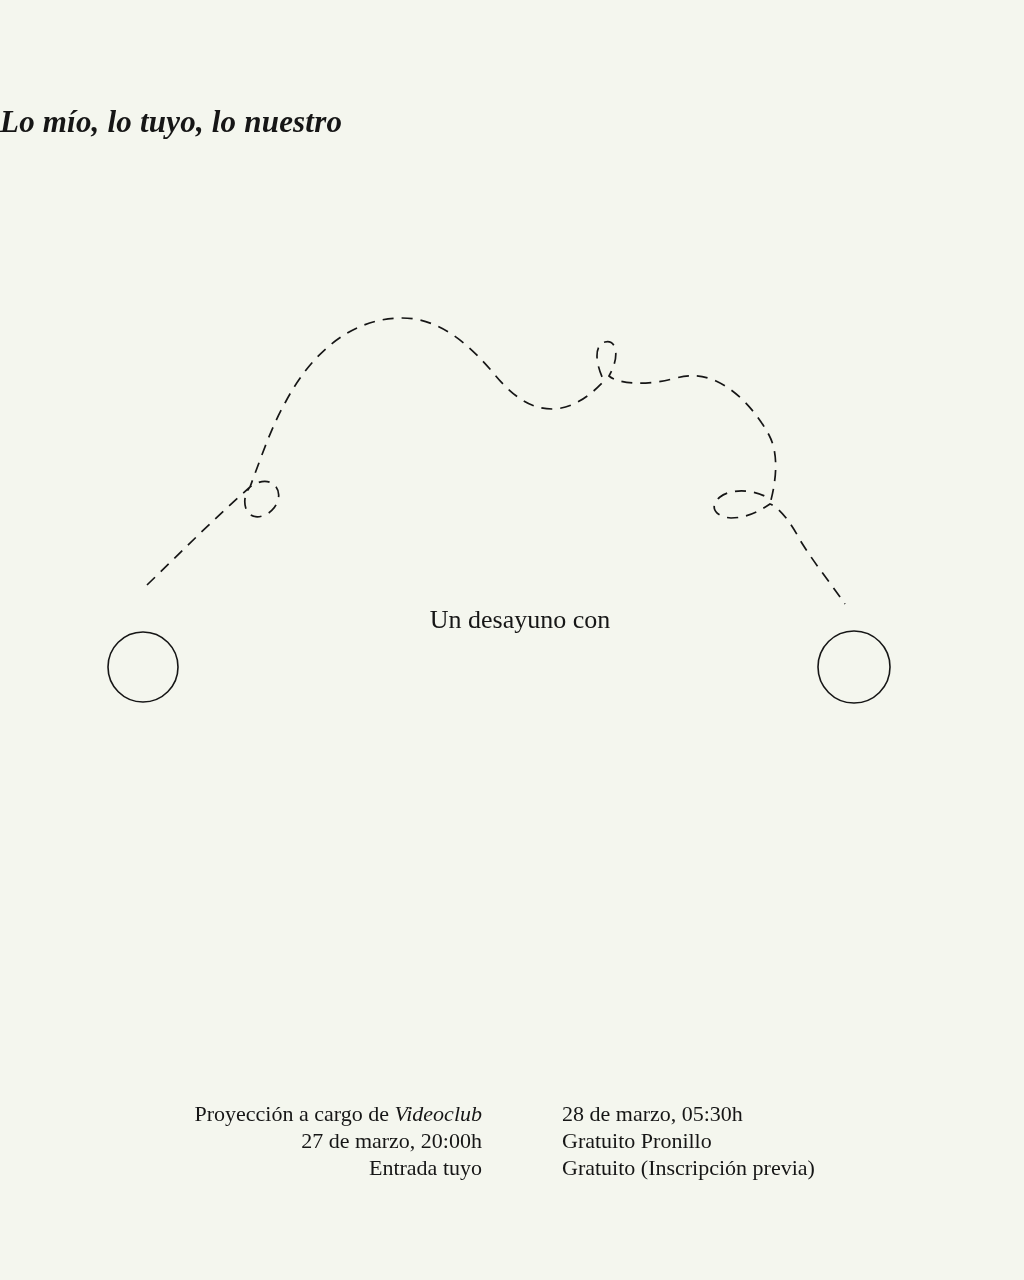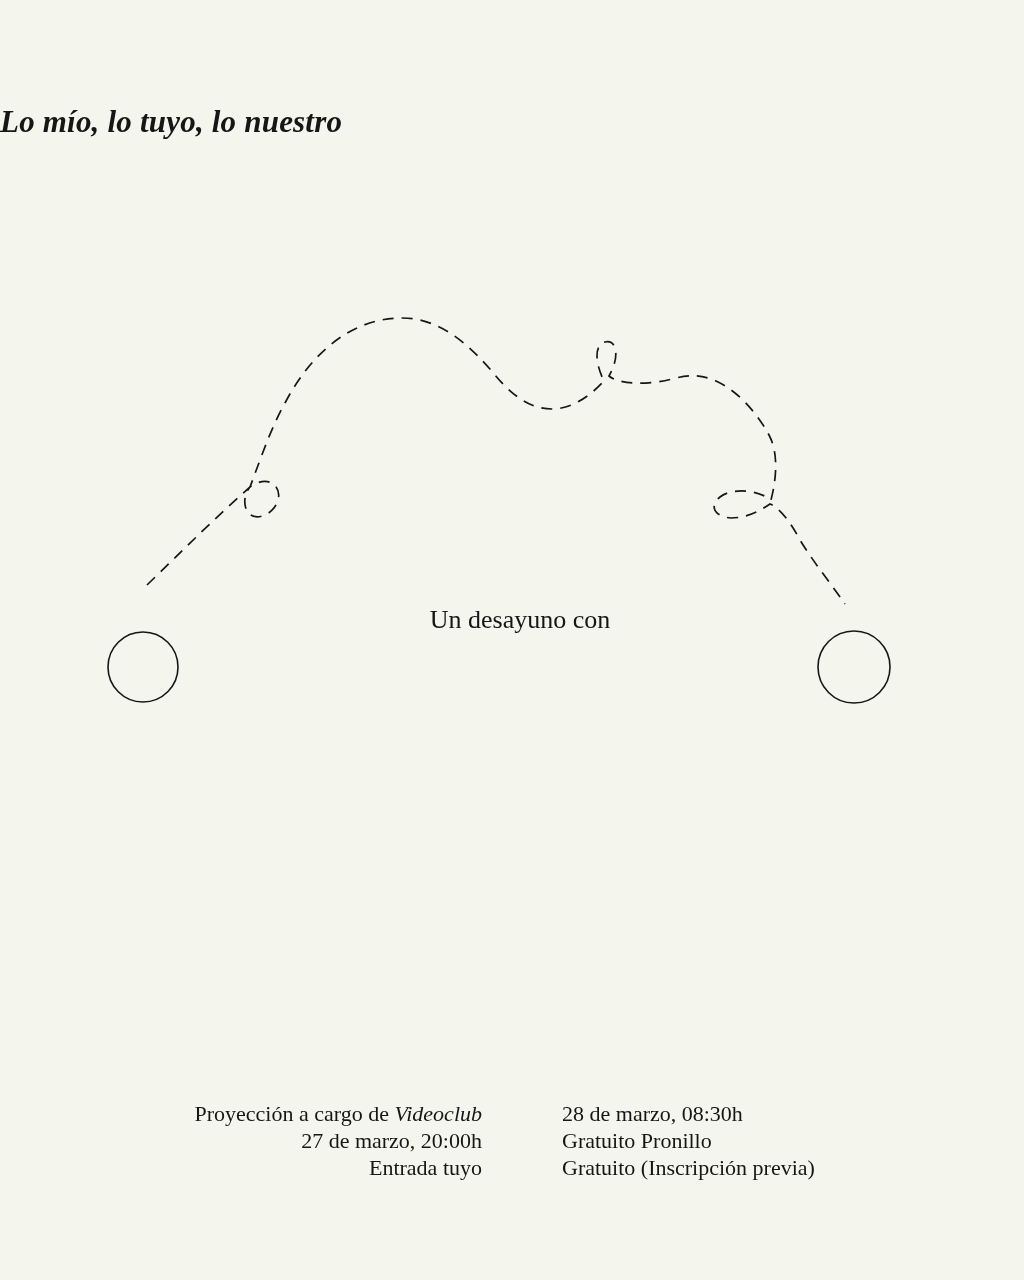--- a/index.html
+++ b/index.html
@@ -87,16 +87,16 @@
   <div>Un desayuno con</div>
 </div>
 
 <div class="info-block info-left">
   <div><span>Proyección a cargo de </span><span class="italic">Videoclub</span></div>
   <div>27 de marzo, 20:00h</div>
   <div>Entrada tuyo</div>
 </div>
 
 <div class="info-block info-right">
-  <div>28 de marzo, 08:30h</div>
+  <div>28 de marzo, 05:30h</div>
   <div>Gratuito Pronillo</div>
   <div>Gratuito (Inscripción previa)</div>
 </div>
 
 </body></html>

